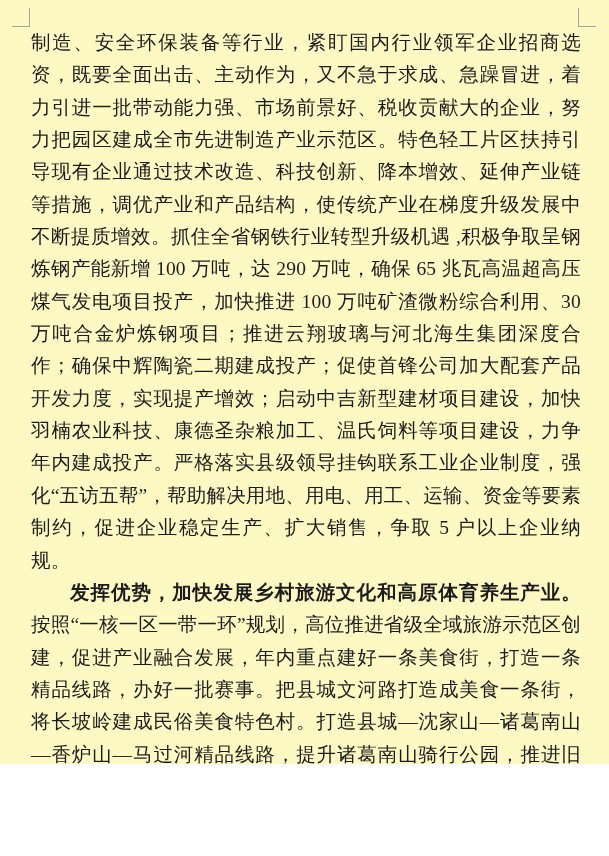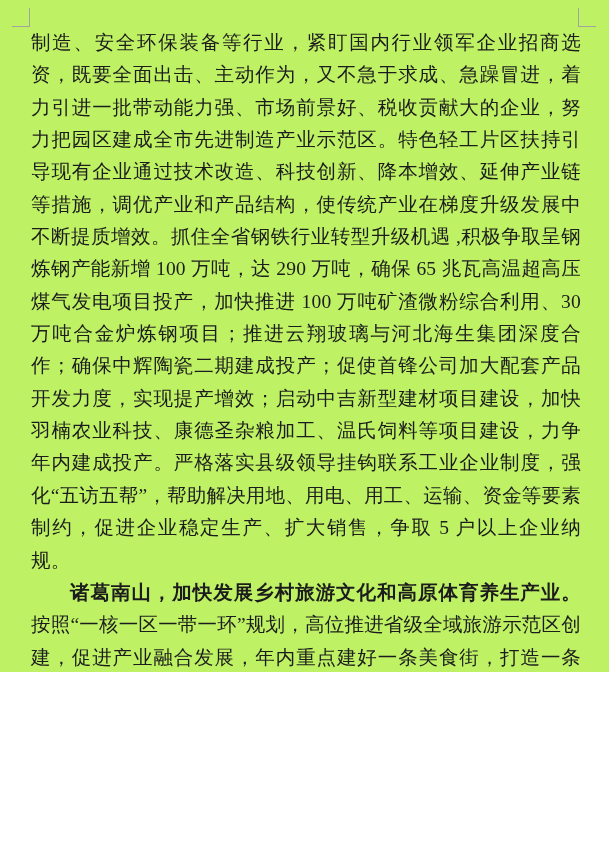--- a/index.html
+++ b/index.html
@@ -3,22 +3,22 @@
 <meta charset="utf-8">
 <style>
   html, body {
     margin: 0;
     padding: 0;
     background: #ffffff;
   }
   .page {
     position: relative;
     width: 609px;
-    height: 672px;
-    background: #bef264;
+    height: 764px;
+    background: #fef9c3;
     overflow: hidden;
     font-family: "Liberation Serif", "DejaVu Serif", serif;
   }
   
   .crop {
     position: absolute;
     width: 17px;
     height: 18px;
   }
   .crop-tl { left: 12px;  top: 8px;    border-right: 1px solid #a3a3a3; border-bottom: 1px solid #a3a3a3; }
@@ -66,18 +66,18 @@
 
 <div class="page">
 
   <div class="crop crop-tl"></div>
   <div class="crop crop-tr"></div>
   <div class="crop crop-bl"></div>
   <div class="crop crop-br"></div>
 
   <div class="text-body">
     <p><span class="bold-lead"></span><span>制造、安全环保装备等行业，紧盯国内行业领军企业招商选资，既要全面出击、主动作为，又不急于求成、急躁冒进，着力引进一批带动能力强、市场前景好、税收贡献大的企业，努力把园区建成全市先进制造产业示范区。特色轻工片区扶持引导现有企业通过技术改造、科技创新、降本增效、延伸产业链等措施，调优产业和产品结构，使传统产业在梯度升级发展中不断提质增效。抓住全省钢铁行业转型升级机遇 ,积极争取呈钢炼钢产能新增 100 万吨，达 290 万吨，确保 65 兆瓦高温超高压煤气发电项目投产，加快推进 100 万吨矿渣微粉综合利用、30 万吨合金炉炼钢项目；推进云翔玻璃与河北海生集团深度合作；确保中辉陶瓷二期建成投产；促使首锋公司加大配套产品开发力度，实现提产增效；启动中吉新型建材项目建设，加快羽楠农业科技、康德圣杂粮加工、温氏饲料等项目建设，力争年内建成投产。严格落实县级领导挂钩联系工业企业制度，强化“五访五帮”，帮助解决用地、用电、用工、运输、资金等要素制约，促进企业稳定生产、扩大销售，争取 5 户以上企业纳规。</span></p>
-    <p class="indent"><span class="bold-lead">诸葛南山，加快发展乡村旅游文化和高原体育养生产业。</span><span>按照“一核一区一带一环”规划，高位推进省级全域旅游示范区创建，促进产业融合发展，年内重点建好一条美食街，打造一条精品线路，办好一批赛事。把县城文河路打造成美食一条街，将长坡岭建成民俗美食特色村。打造县城—沈家山—诸葛南山—香炉山—马过河精品线路，提升诸葛南山骑行公园，推进旧县高原运动休闲特色小镇建设，启动黄土坡古村落保护和开发建设；打造马过河生态旅游度假区桃花溪谷自然人文景观带。抓好车马碧水</span></p>
+    <p class="indent"><span class="bold-lead">发挥优势，加快发展乡村旅游文化和高原体育养生产业。</span><span>按照“一核一区一带一环”规划，高位推进省级全域旅游示范区创建，促进产业融合发展，年内重点建好一条美食街，打造一条精品线路，办好一批赛事。把县城文河路打造成美食一条街，将长坡岭建成民俗美食特色村。打造县城—沈家山—诸葛南山—香炉山—马过河精品线路，提升诸葛南山骑行公园，推进旧县高原运动休闲特色小镇建设，启动黄土坡古村落保护和开发建设；打造马过河生态旅游度假区桃花溪谷自然人文景观带。抓好车马碧水</span></p>
   </div>
 
   <div class="page-number">— 6 —</div>
 
 </div>
 
 </body></html>

